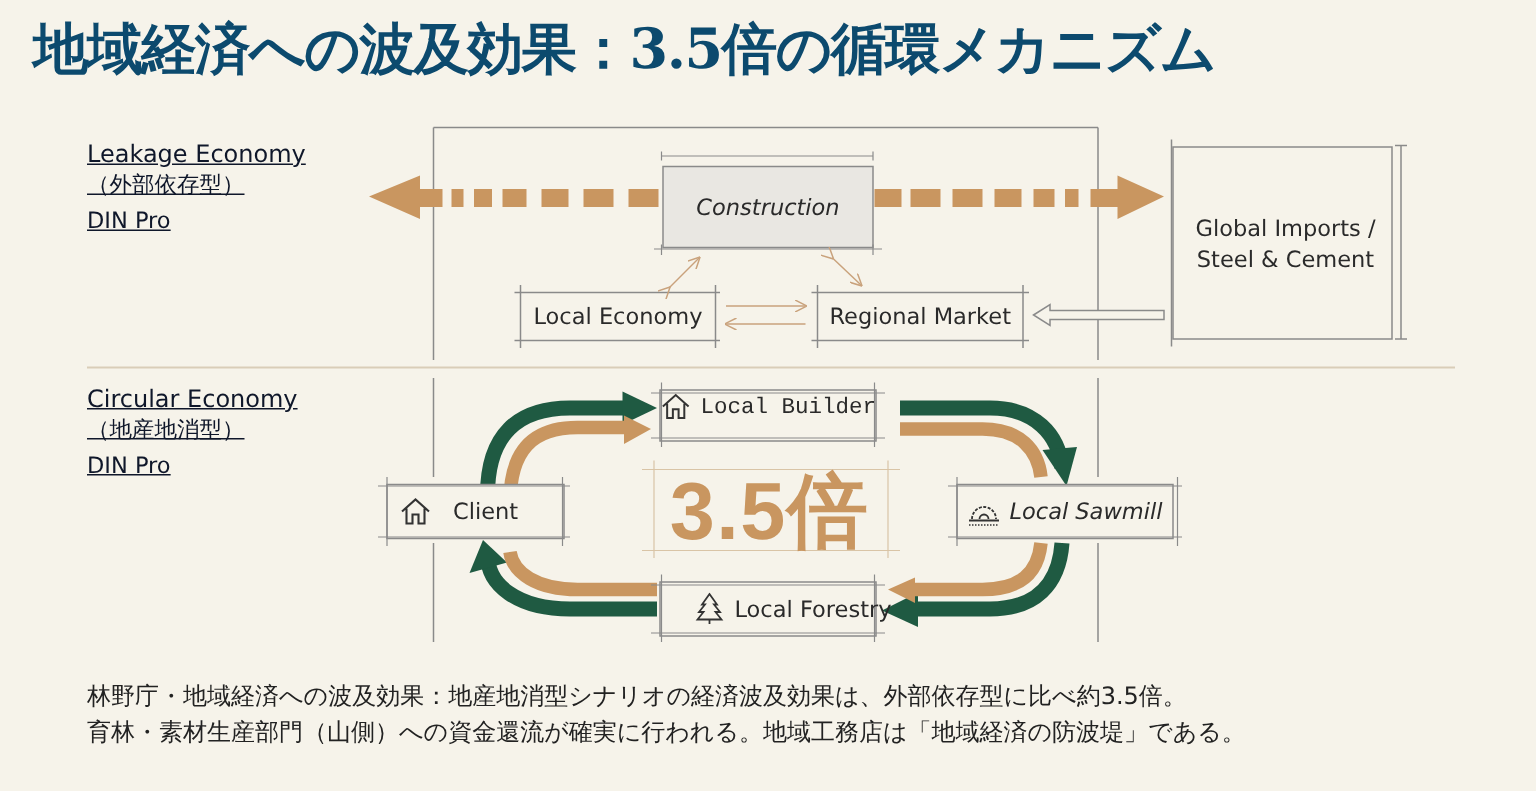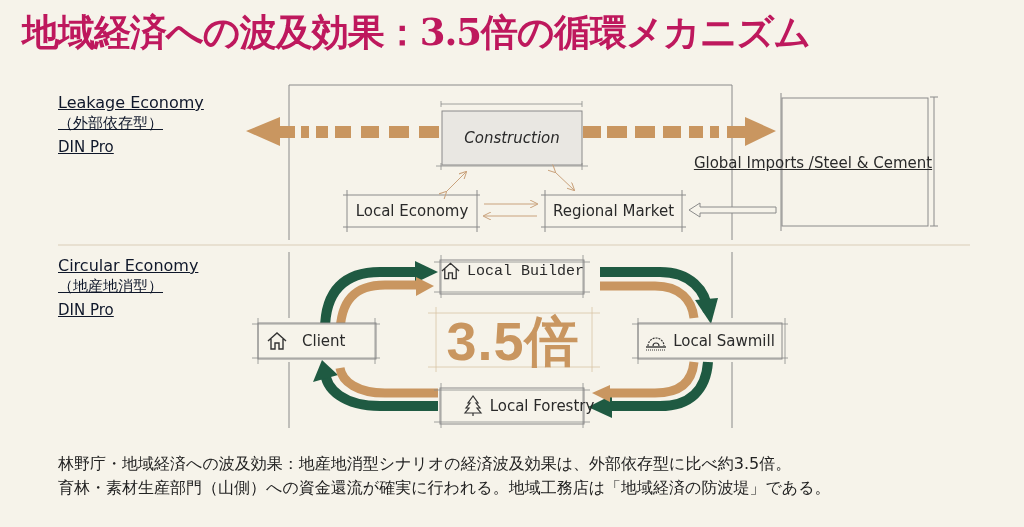--- a/index.html
+++ b/index.html
@@ -6,21 +6,21 @@
   body {
     width:1024px; height:527px; overflow:hidden;
     background:#f6f3ea;
     font-family:"DejaVu Sans", sans-serif;
     position:relative;
     color:#2b2b2b;
   }
   .title {
     position:absolute; left:22px; top:8px;
     font-family:"DejaVu Serif", serif;
-    font-weight:bold; font-size:37px; color:#be185d;
+    font-weight:bold; font-size:37px; color:#0c4a6e;
     letter-spacing:-1px; white-space:nowrap;
   }
   .section-label {
     position:absolute; left:58px; font-size:16px; line-height:21px; color:#0f172a;text-decoration:underline;
   }
   .section-label .sub { display:block; font-size:15px; }
   svg.diagram { position:absolute; left:0; top:0; }
   .node {
     position:absolute; display:flex; align-items:center; justify-content:center;
     font-size:15px; color:#2a2a2a; box-sizing:border-box; white-space:nowrap;
@@ -193,21 +193,21 @@
 
 <div class="node" style="left:442px;top:111px;width:140px;height:54px;font-style:italic;">
   <span class="lbl">Construction</span>
 </div>
 <div class="node" style="left:347px;top:195px;width:130px;height:32px;">
   <span class="lbl">Local Economy</span>
 </div>
 <div class="node" style="left:545px;top:195px;width:137px;height:32px;">
   <span class="lbl">Regional Market</span>
 </div>
-<div class="node" style="left:740px;top:140px;width:146px;height:46px;flex-direction:row;line-height:21px;text-decoration:underline;">
+<div class="node" style="left:784px;top:140px;width:146px;height:46px;flex-direction:column;line-height:21px;">
   <span class="lbl">Global Imports /</span>
   <span class="lbl">Steel &amp; Cement</span>
 </div>
 
 <div class="node" style="left:440px;top:260px;width:144px;height:22px;font-family:Liberation Mono, monospace;">
   <svg class="ico" viewBox="0 0 22 22">
     <path d="M2,11 L11,3 L20,11 M5,9 L5,19 L9,19 L9,13 L13,13 L13,19 L17,19 L17,9" fill="none" stroke="#333" stroke-width="1.4"></path>
   </svg>
   <span class="lbl">Local Builder</span>
 </div>
@@ -216,21 +216,21 @@
     <path d="M11,1 L6,8 L8,8 L4,13 L7,13 L3,18 L19,18 L15,13 L18,13 L14,8 L16,8 Z M11,18 L11,21" fill="none" stroke="#333" stroke-width="1.2"></path>
   </svg>
   <span class="lbl">Local Forestry</span>
 </div>
 <div class="node" style="left:258px;top:323px;width:118px;height:36px;justify-content:flex-start;padding-left:8px;">
   <svg class="ico" viewBox="0 0 22 22" style="margin-right:14px">
     <path d="M2,11 L11,3 L20,11 M5,9 L5,19 L9,19 L9,13 L13,13 L13,19 L17,19 L17,9" fill="none" stroke="#333" stroke-width="1.4"></path>
   </svg>
   <span class="lbl">Client</span>
 </div>
-<div class="node" style="left:638px;top:323px;width:144px;height:36px;">
+<div class="node" style="left:638px;top:323px;width:144px;height:36px;font-style:italic;">
   <svg class="ico" viewBox="0 0 22 22">
     <path d="M3,16 A8,8 0 0 1 19,16" fill="none" stroke="#333" stroke-width="1.2" stroke-dasharray="2 1"></path>
     <path d="M8,16 A3,3 0 0 1 14,16" fill="none" stroke="#333" stroke-width="1.2"></path>
     <line x1="1" y1="17" x2="21" y2="17" stroke="#333" stroke-width="1.4"></line>
     <line x1="1" y1="20" x2="21" y2="20" stroke="#333" stroke-width="1" stroke-dasharray="1 1"></line>
   </svg>
   <span class="lbl">Local Sawmill</span>
 </div>
 
 <div class="big-multiplier">3.5倍</div>

